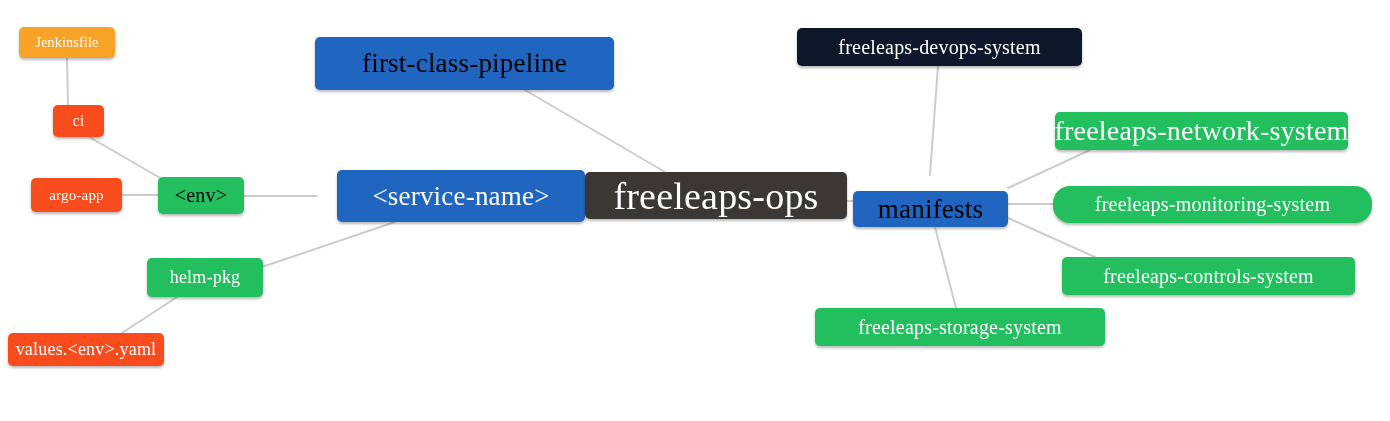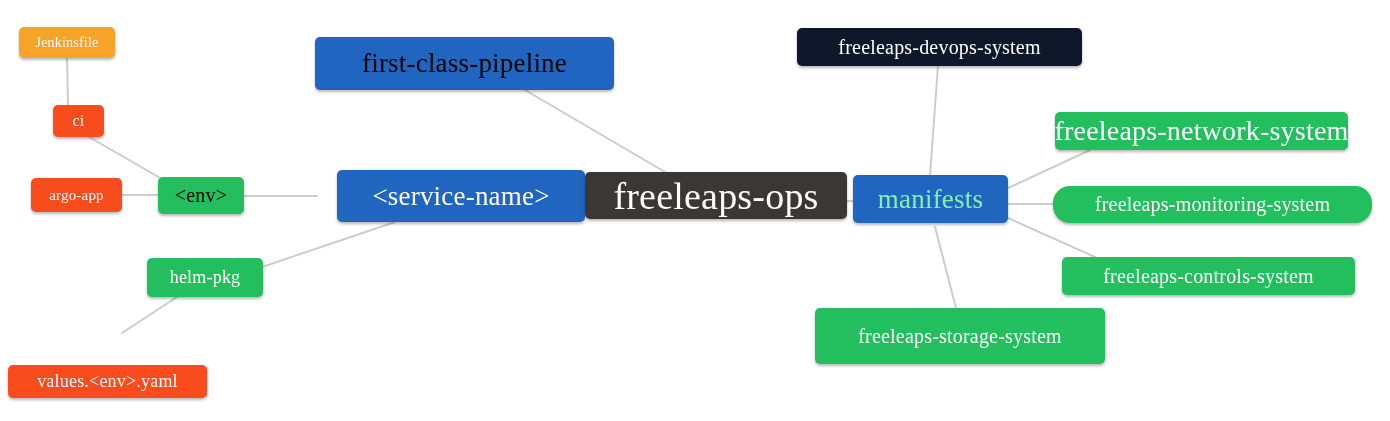--- a/index.html
+++ b/index.html
@@ -58,22 +58,22 @@
       <path d="M 935 227 L 956 308" stroke="#cccccc"></path>
     </svg>
   <div id="nodes-layer">
       <div class="node" style="left: 19px; top: 27px; width: 96px; height: 31px; font-size: 14px; background: rgb(247, 163, 40); color: rgb(255, 255, 255);">Jenkinsfile</div>
       <div class="node" style="left: 53px; top: 105px; width: 51px; height: 32px; font-size: 16px; background: rgb(249, 76, 29); color: rgb(255, 255, 255);">ci</div>
       <div class="node" style="left: 31px; top: 178px; width: 91px; height: 34px; font-size: 15px; background: rgb(249, 76, 29); color: rgb(255, 255, 255);">argo-app</div>
       <div class="node" style="left: 158px; top: 177px; width: 86px; height: 37px; font-size: 20px; background: rgb(35, 191, 95); color: #000000;">&lt;env&gt;</div>
       <div class="node" style="left: 315px; top: 37px; width: 299px; height: 53px; font-size: 27px; background: rgb(32, 101, 192); color: #000000;">first-class-pipeline</div>
       <div class="node" style="left: 317px; top: 170px; width: 248px; height: 52px; font-size: 27px; background: rgb(32, 101, 192); color: rgb(255, 255, 255); margin-left: 20px;">&lt;service-name&gt;</div>
       <div class="node" style="left: 147px; top: 258px; width: 116px; height: 39px; font-size: 18px; background: rgb(35, 191, 95); color: rgb(255, 255, 255);">helm-pkg</div>
-      <div class="node" style="left: 8px; top: 333px; width: 199px; height: 33px; font-size: 18px; background: rgb(249, 76, 29); color: rgb(255, 255, 255); margin-top: 32px;">values.&lt;env&gt;.yaml</div>
+      <div class="node" style="left: 8px; top: 333px; width: 156px; height: 33px; font-size: 18px; background: rgb(249, 76, 29); color: rgb(255, 255, 255);">values.&lt;env&gt;.yaml</div>
       <div class="node" style="left: 585px; top: 172px; width: 262px; height: 47px; font-size: 38px; background: rgb(59, 55, 52); color: rgb(255, 255, 255);">freeleaps-ops</div>
-      <div class="node" style="left: 853px; top: 175px; width: 155px; height: 48px; font-size: 27px; background: rgb(32, 101, 192); color: #86efac;">manifests</div>
+      <div class="node" style="left: 853px; top: 191px; width: 155px; height: 36px; font-size: 27px; background: rgb(32, 101, 192); color: #000000;">manifests</div>
       <div class="node" style="left: 797px; top: 28px; width: 285px; height: 38px; font-size: 20px; background: #0f172a; color: rgb(255, 255, 255);">freeleaps-devops-system</div>
       <div class="node" style="left: 1055px; top: 112px; width: 293px; height: 38px; font-size: 28px; background: rgb(35, 191, 95); color: rgb(255, 255, 255);">freeleaps-network-system</div>
       <div class="node" style="left: 1053px; top: 186px; width: 319px; height: 37px; font-size: 20px; background: rgb(35, 191, 95); color: rgb(255, 255, 255); border-radius: 17px;">freeleaps-monitoring-system</div>
       <div class="node" style="left: 1062px; top: 257px; width: 293px; height: 38px; font-size: 20px; background: rgb(35, 191, 95); color: rgb(255, 255, 255);">freeleaps-controls-system</div>
-      <div class="node" style="left: 815px; top: 308px; width: 290px; height: 56px; font-size: 20px; background: rgb(35, 191, 95); color: rgb(255, 255, 255);">freeleaps-storage-system</div>
+      <div class="node" style="left: 815px; top: 308px; width: 290px; height: 38px; font-size: 20px; background: rgb(35, 191, 95); color: rgb(255, 255, 255);">freeleaps-storage-system</div>
     </div>
 </div>
 
 </body></html>

